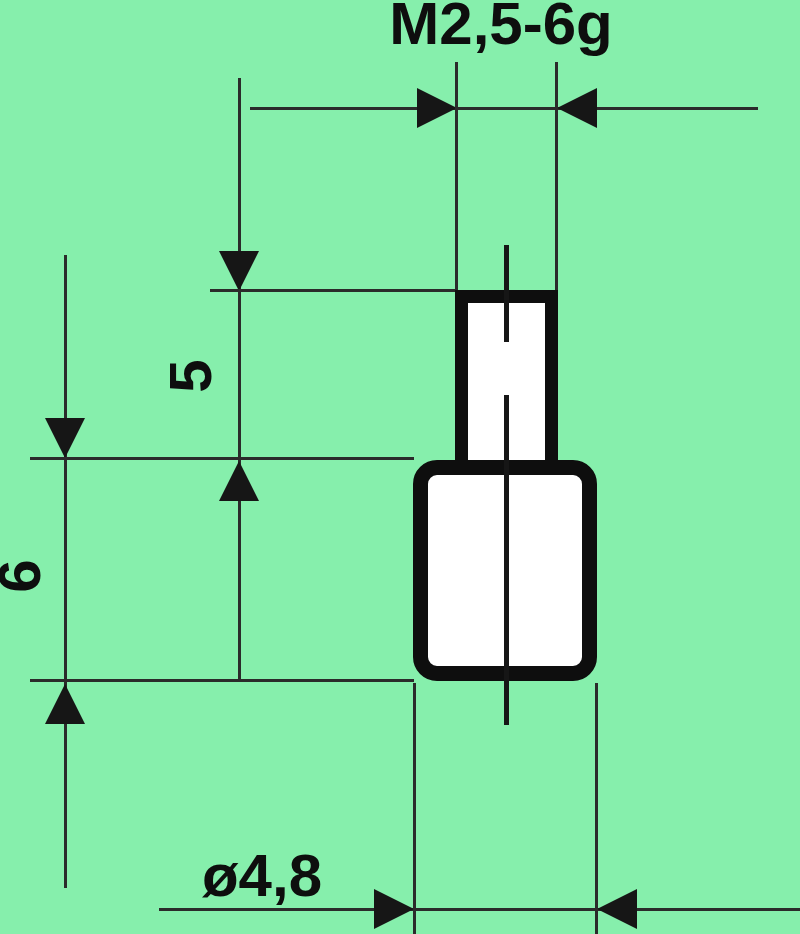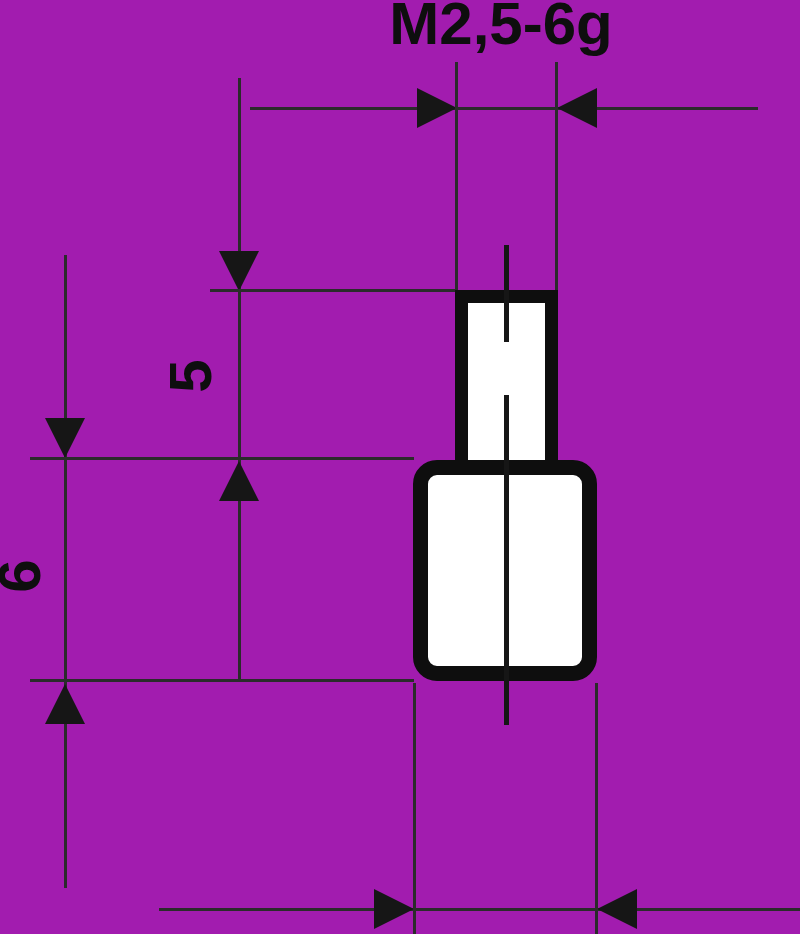--- a/index.html
+++ b/index.html
@@ -4,21 +4,21 @@
 <style>
   html, body {
     margin: 0;
     padding: 0;
     background: #ffffff;
   }
   .canvas {
     position: relative;
     width: 800px;
     height: 934px;
-    background: #a21caf;
+    background: #86efac;
     overflow: hidden;
     font-family: "Liberation Sans", sans-serif;
   }
   
   .hline, .vline {
     position: absolute;
     background: #2b2b2b;
   }
   
   .centerline {
@@ -117,20 +117,21 @@
   <div class="arrow up" style="left:45px; top:684px;"></div>
   <div class="hline" style="left:30px; top:457px; width:384px; height:3px;"></div>
   <div class="hline" style="left:30px; top:679px; width:384px; height:3px;"></div>
 
   <div class="stud"></div>
   <div class="bodyshape"></div>
 
   <div class="centerline" style="top:245px; height:97px;"></div>
   <div class="centerline" style="top:395px; height:330px;"></div>
 
+  <span class="dim-label" style="left:262px; top:876px;">ø4,8</span>
 
   <div class="hline" style="left:159px; top:908px; width:641px; height:3px;"></div>
   <div class="arrow right" style="left:374px; top:889px;"></div>
   <div class="arrow left" style="left:597px; top:889px;"></div>
   <div class="vline" style="left:413px; top:683px; width:3px; height:251px;"></div>
   <div class="vline" style="left:595px; top:683px; width:3px; height:251px;"></div>
 
 </div>
 
 </body></html>

